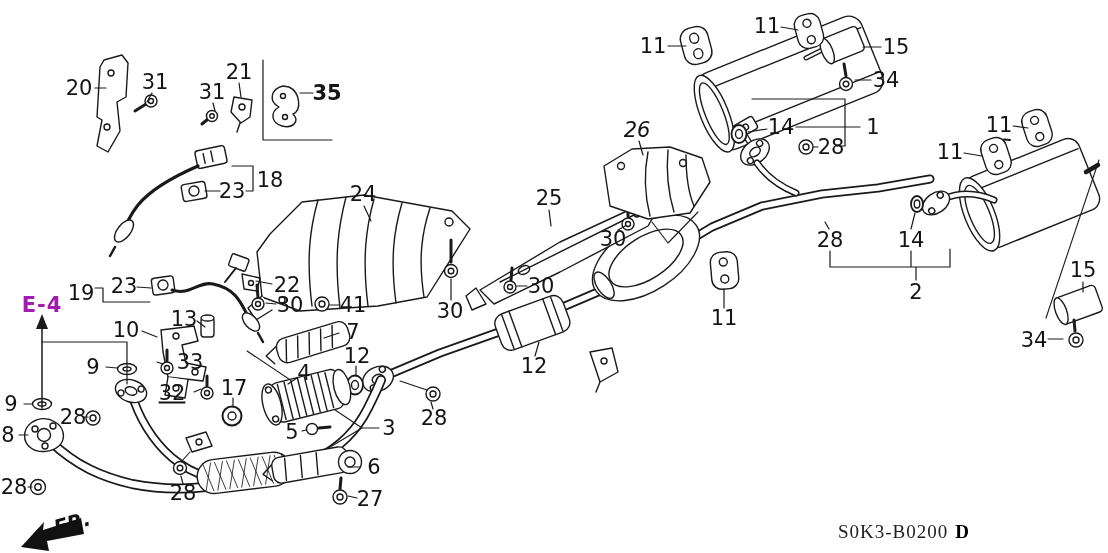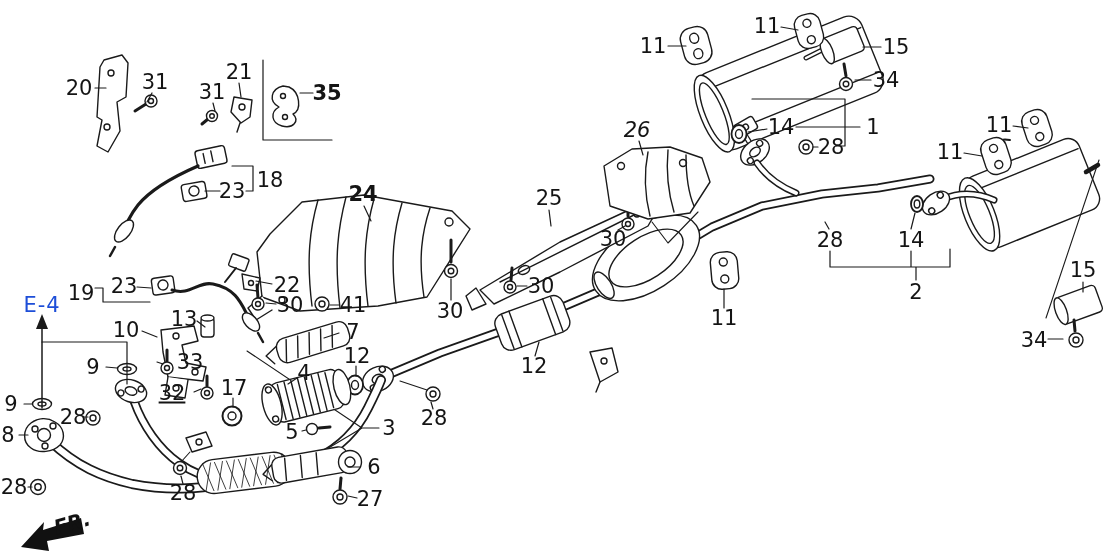--- a/index.html
+++ b/index.html
@@ -3,21 +3,21 @@
 <meta charset="utf-8">
 <style>
   html,body{margin:0;padding:0;background:#fff;}
   .stage{position:relative;width:1108px;height:553px;background:#fff;overflow:hidden;
          font-family:"DejaVu Sans","Liberation Sans",sans-serif;}
   .stage svg{position:absolute;left:0;top:0;}
   .label-layer{position:absolute;left:0;top:0;width:100%;height:100%;}
   .part-label{position:absolute;transform:translate(-50%,-50%);
               font-size:21px;color:#141414;white-space:nowrap;cursor:pointer;line-height:1;}
   .section-ref{position:absolute;transform:translate(-50%,-50%);
-               font-size:21px;font-weight:normal;color:#1d4ed8;letter-spacing:1px;}
+               font-size:21px;font-weight:bold;color:#a21caf;letter-spacing:1px;}
   .fr-label{position:absolute;transform:translate(-50%,-50%) rotate(-16deg);
             font-size:20px;font-weight:bold;font-style:italic;color:#111;}
   .diagram-code{position:absolute;left:838px;top:521px;
                 font-family:"Liberation Serif","DejaVu Serif",serif;
                 font-size:19px;color:#222;letter-spacing:1px;}
   .diagram-code b{font-weight:bold;color:#000;margin-left:7px;}
 </style>
 </head>
 <body>
 
@@ -475,21 +475,21 @@
 </svg>
 
 <div class="label-layer">
       <div class="part-label" style="left: 79px; top: 88px;">20</div>
       <div class="part-label" style="left: 155px; top: 82px;">31</div>
       <div class="part-label" style="left: 239px; top: 72px;">21</div>
       <div class="part-label" style="left: 212px; top: 92px;">31</div>
       <div class="part-label" style="left: 327px; top: 93px; font-weight: bold;">35</div>
       <div class="part-label" style="left: 270px; top: 180px;">18</div>
       <div class="part-label" style="left: 232px; top: 191px;">23</div>
-      <div class="part-label" style="left: 363px; top: 194px; font-weight: bold;">24</div>
+      <div class="part-label" style="left: 363px; top: 194px;">24</div>
       <div class="part-label" style="left: 637px; top: 130px; font-style: italic;">26</div>
       <div class="part-label" style="left: 653px; top: 46px;">11</div>
       <div class="part-label" style="left: 767px; top: 26px;">11</div>
       <div class="part-label" style="left: 896px; top: 47px;">15</div>
       <div class="part-label" style="left: 886px; top: 80px;">34</div>
       <div class="part-label" style="left: 781px; top: 127px;">14</div>
       <div class="part-label" style="left: 873px; top: 127px;">1</div>
       <div class="part-label" style="left: 831px; top: 147px;">28</div>
       <div class="part-label" style="left: 999px; top: 125px;">11</div>
       <div class="part-label" style="left: 950px; top: 152px;">11</div>
@@ -525,14 +525,15 @@
       <div class="part-label" style="left: 724px; top: 318px;">11</div>
       <div class="part-label" style="left: 830px; top: 240px;">28</div>
       <div class="part-label" style="left: 911px; top: 240px;">14</div>
       <div class="part-label" style="left: 916px; top: 292px;">2</div>
       <div class="part-label" style="left: 1083px; top: 270px;">15</div>
       <div class="part-label" style="left: 1034px; top: 340px;">34</div>
     </div>
 
 <div class="section-ref" style="left: 42px; top: 305px;">E-4</div>
 <div class="fr-label" style="left: 72px; top: 523px;">FR.</div>
+<div class="diagram-code"><span>S0K3-B0200</span><b>D</b></div>
 
 </div>
 
 </body></html>

